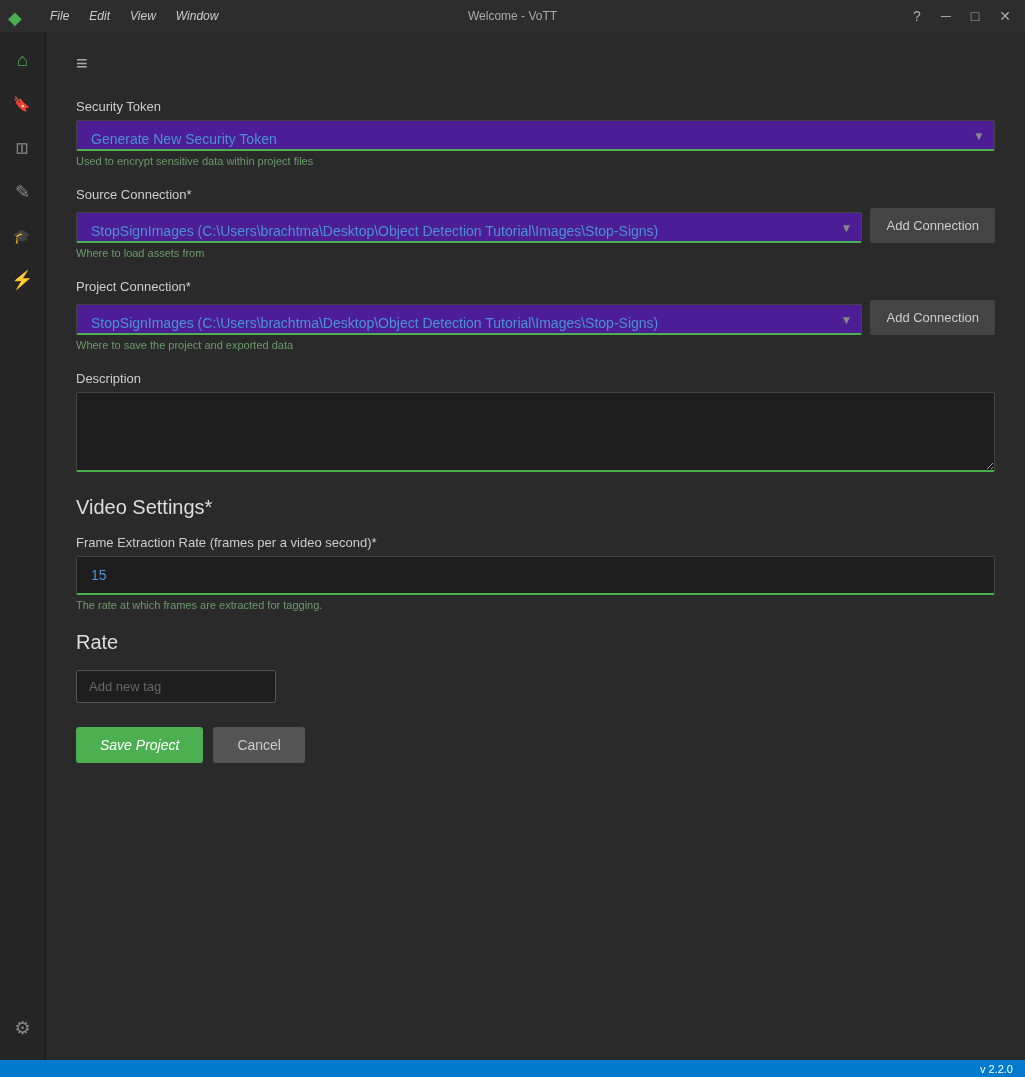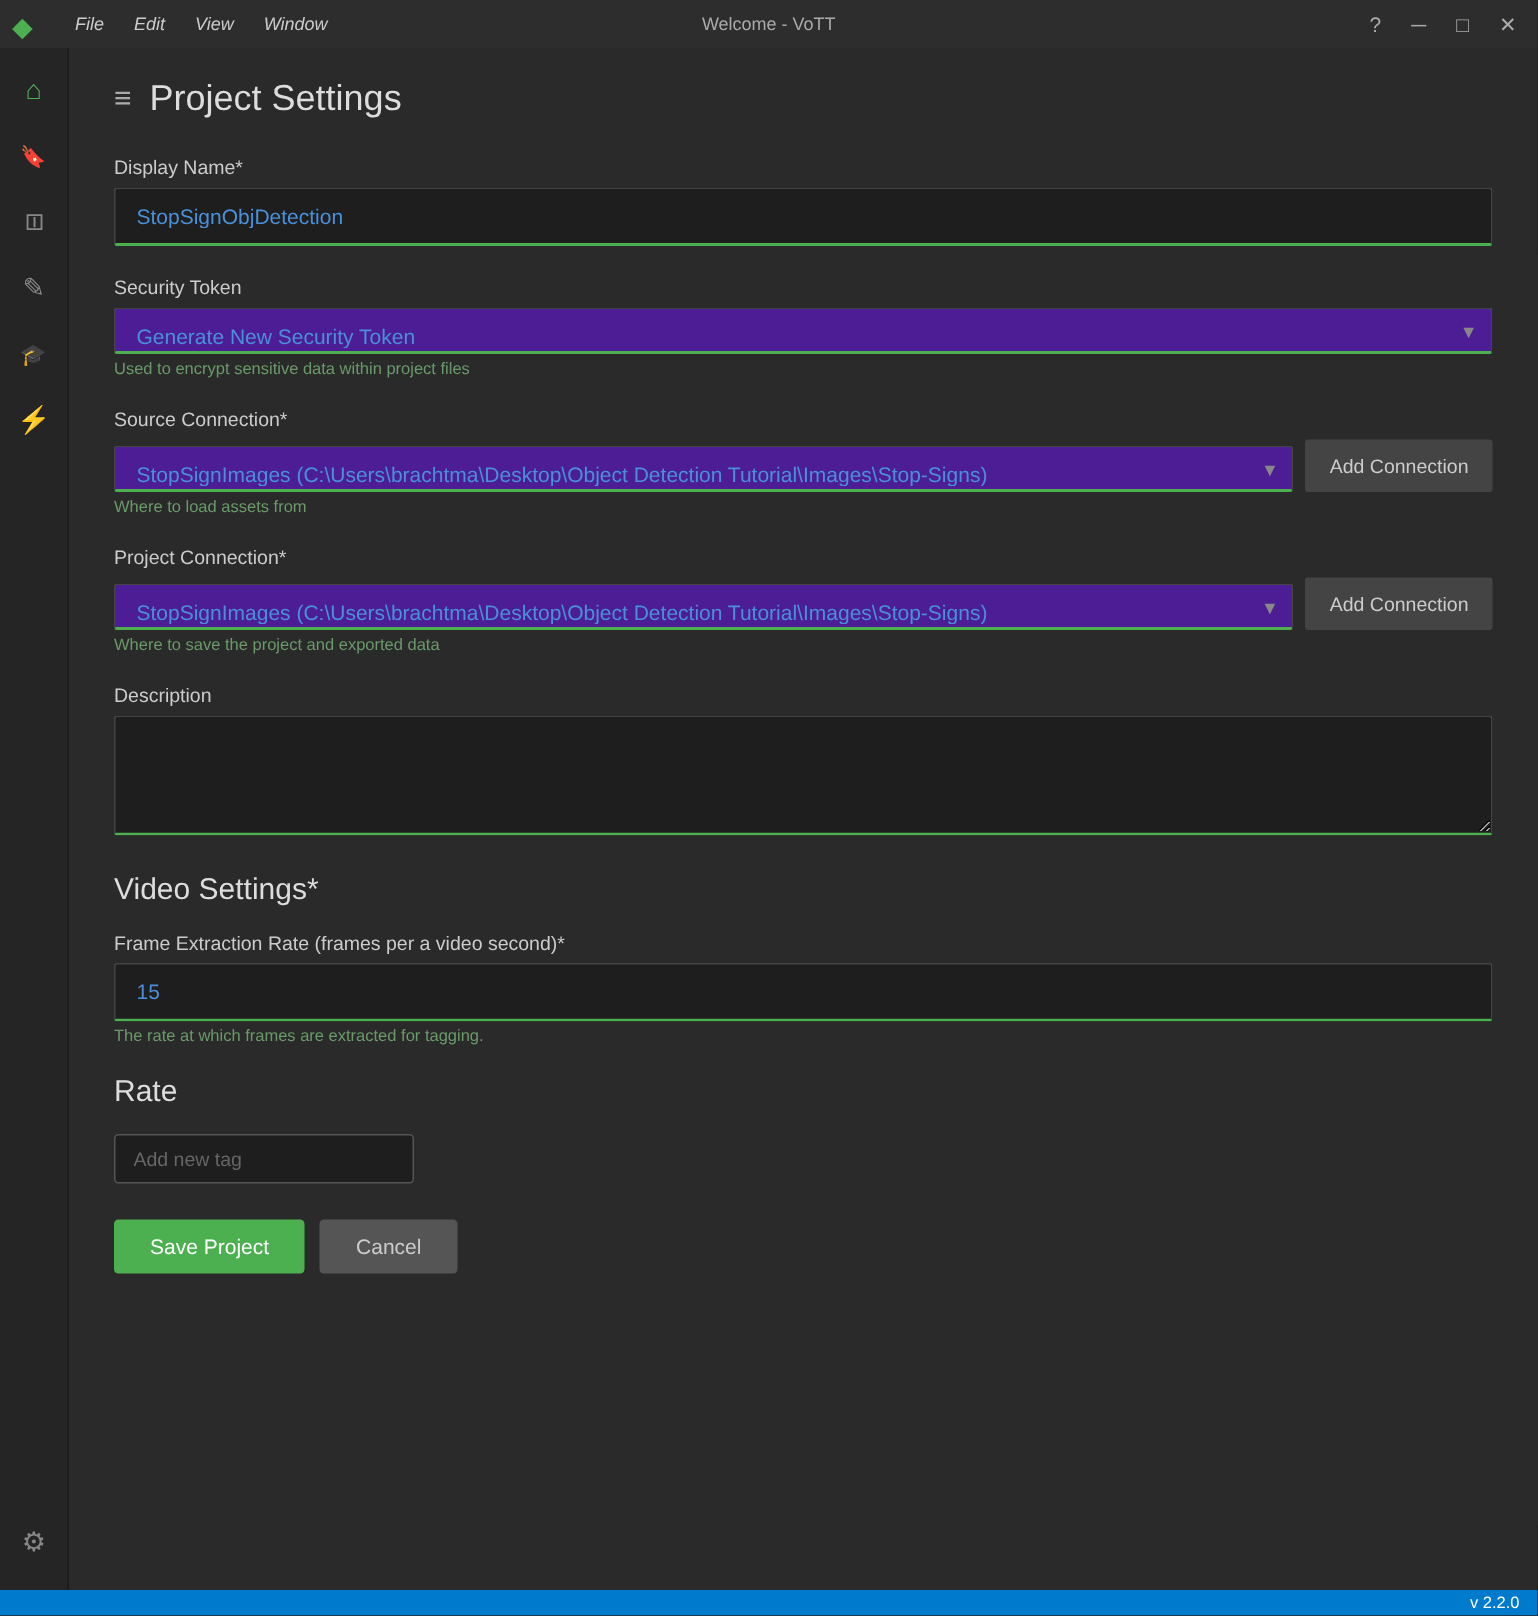--- a/index.html
+++ b/index.html
@@ -239,20 +239,21 @@
       margin-bottom: 20px;
     }
     .btn-save {
       background: #4caf50;
       border: none;
       color: white;
       padding: 10px 24px;
       font-size: 14px;
       cursor: pointer;
       border-radius: 3px;
+      font-style: italic;
     }
     .btn-cancel {
       background: #555;
       border: none;
       color: #ccc;
       padding: 10px 24px;
       font-size: 14px;
       cursor: pointer;
       border-radius: 3px;
     }
@@ -325,28 +326,23 @@
         <span>⚙</span>
       </div>
     </div>
   </div>
 
   <div class="main-content">
 
     
     <div class="page-header">
       <span class="page-header-icon">≡</span>
-      <h1 class="page-title">Project Settings</h1>
-    </div>
-
-    
-    <div class="form-group">
-      <label class="form-label">Display Name*</label>
-      <input type="text" class="form-input" value="StopSignObjDetection" style="">
-    </div>
+    </div>
+
+    
 
     
     <div class="form-group">
       <label class="form-label">Security Token</label>
       <div class="select-wrapper">
         <select class="form-select">
           <option>Generate New Security Token</option>
         </select>
         <span class="select-arrow">▼</span>
       </div>

